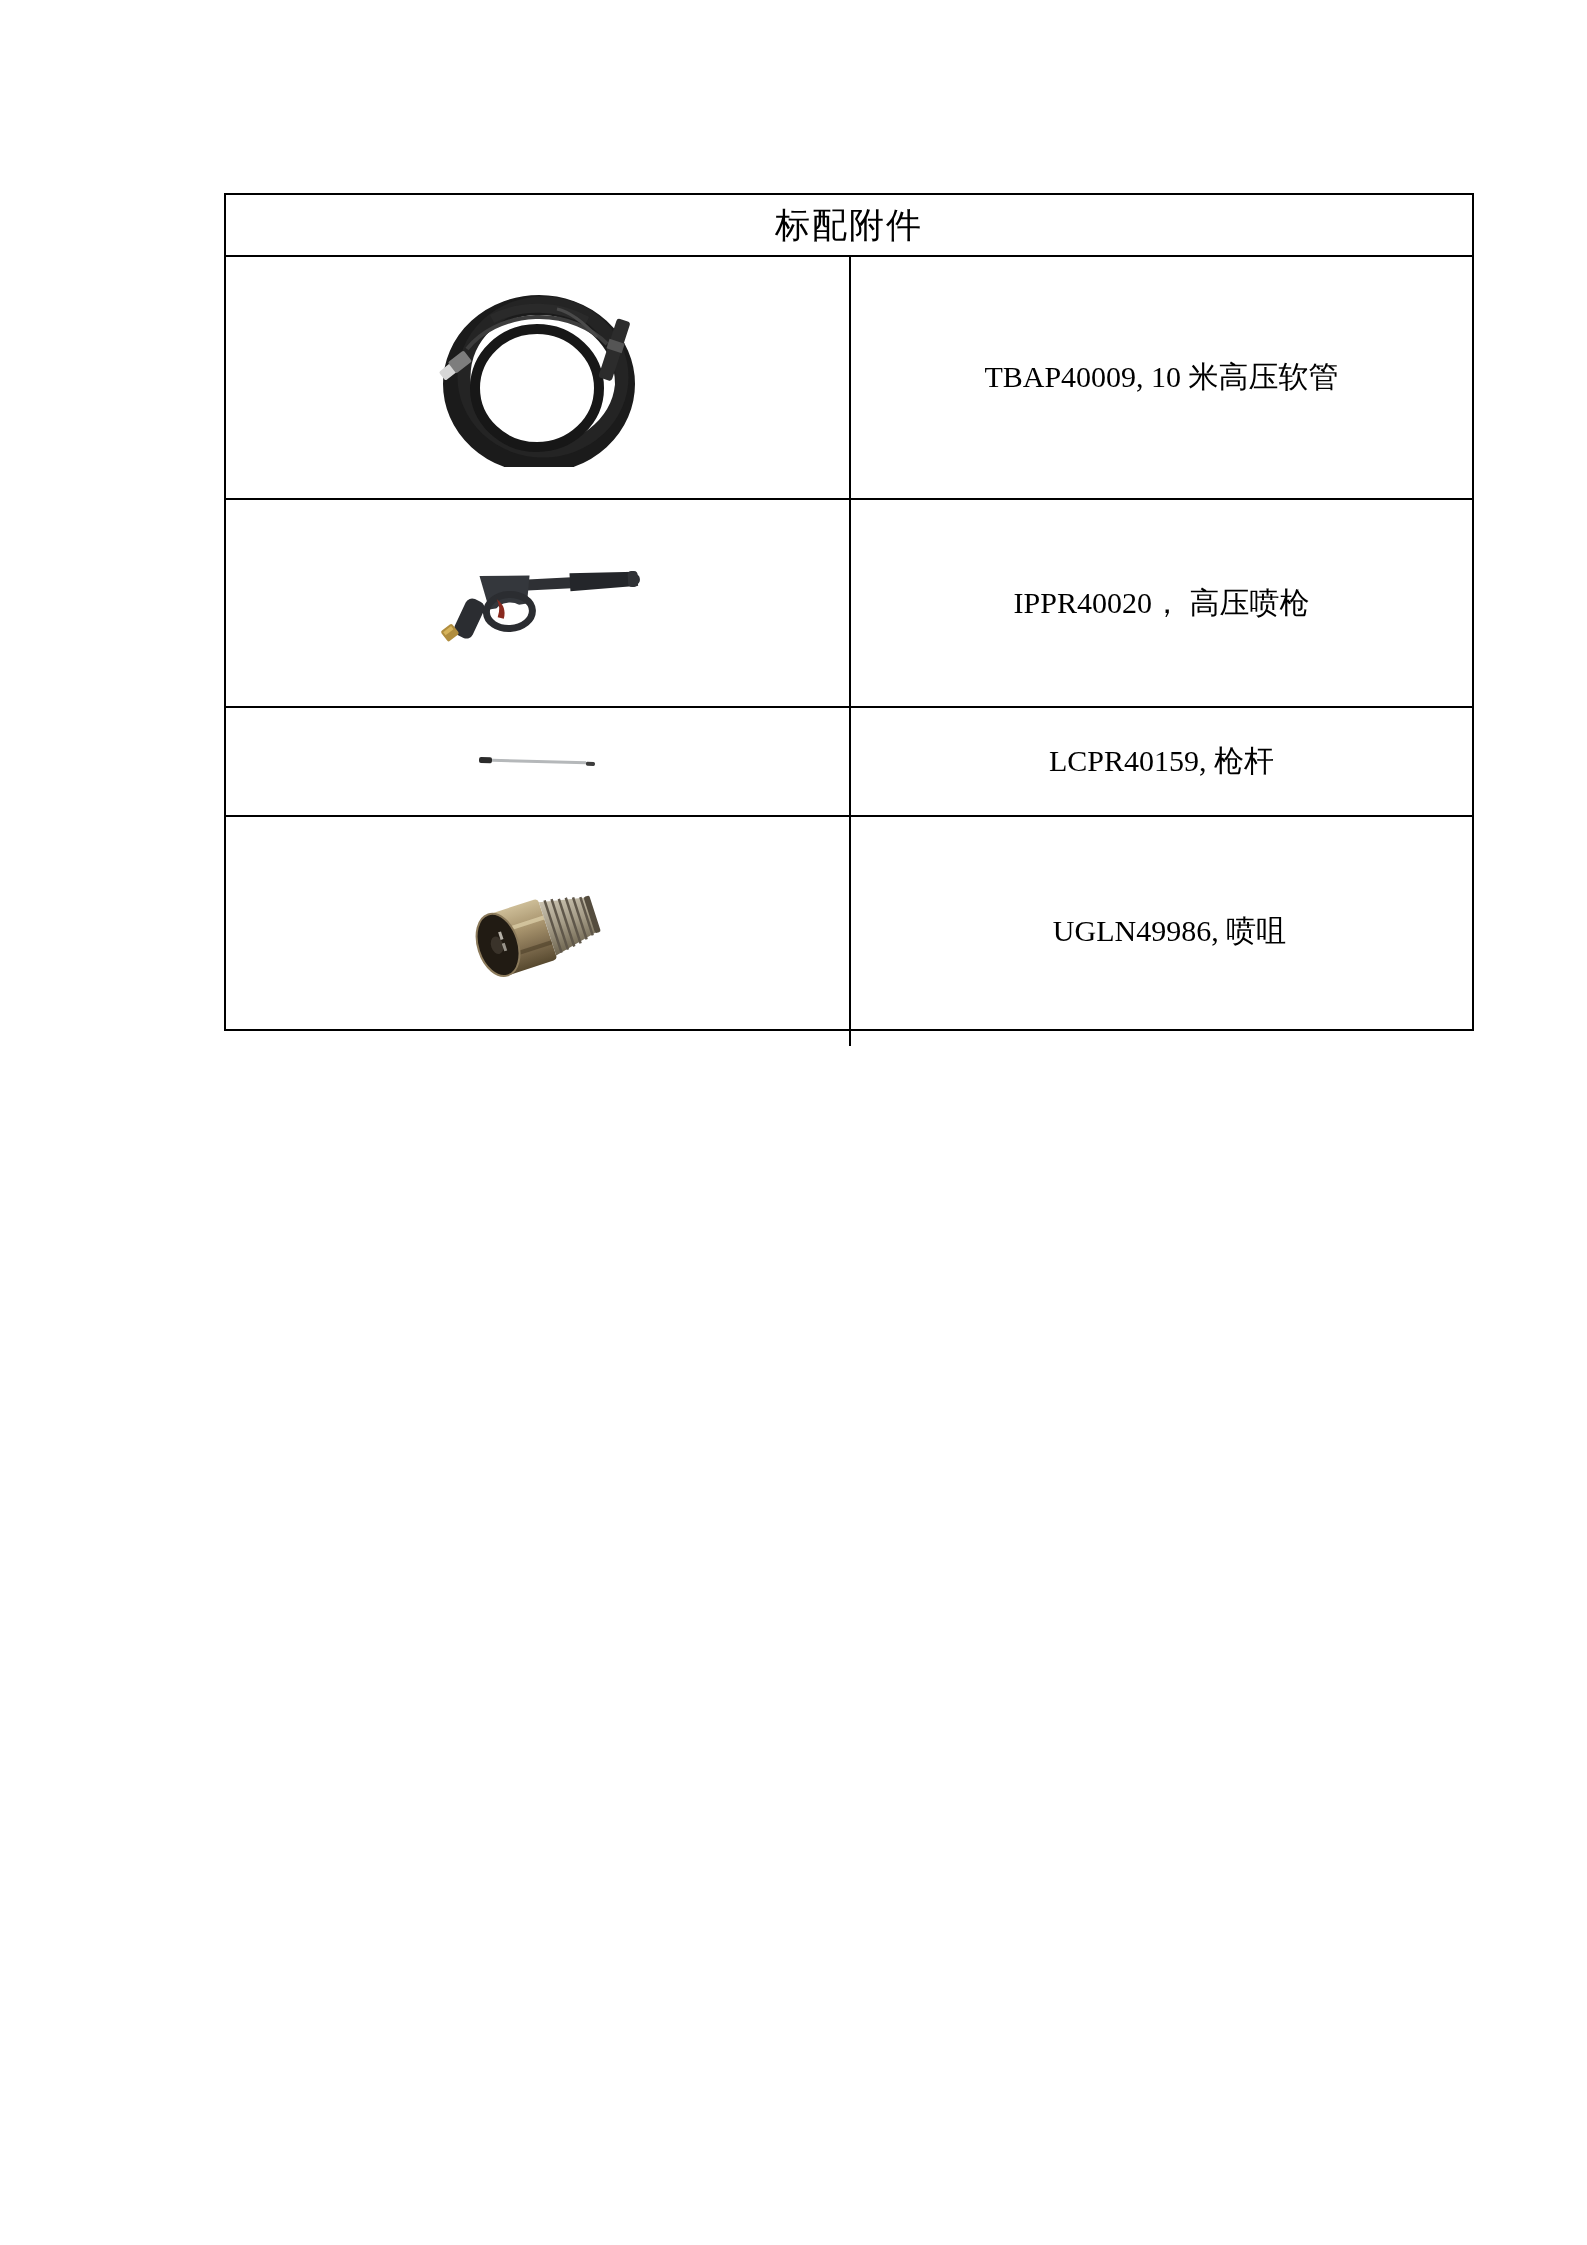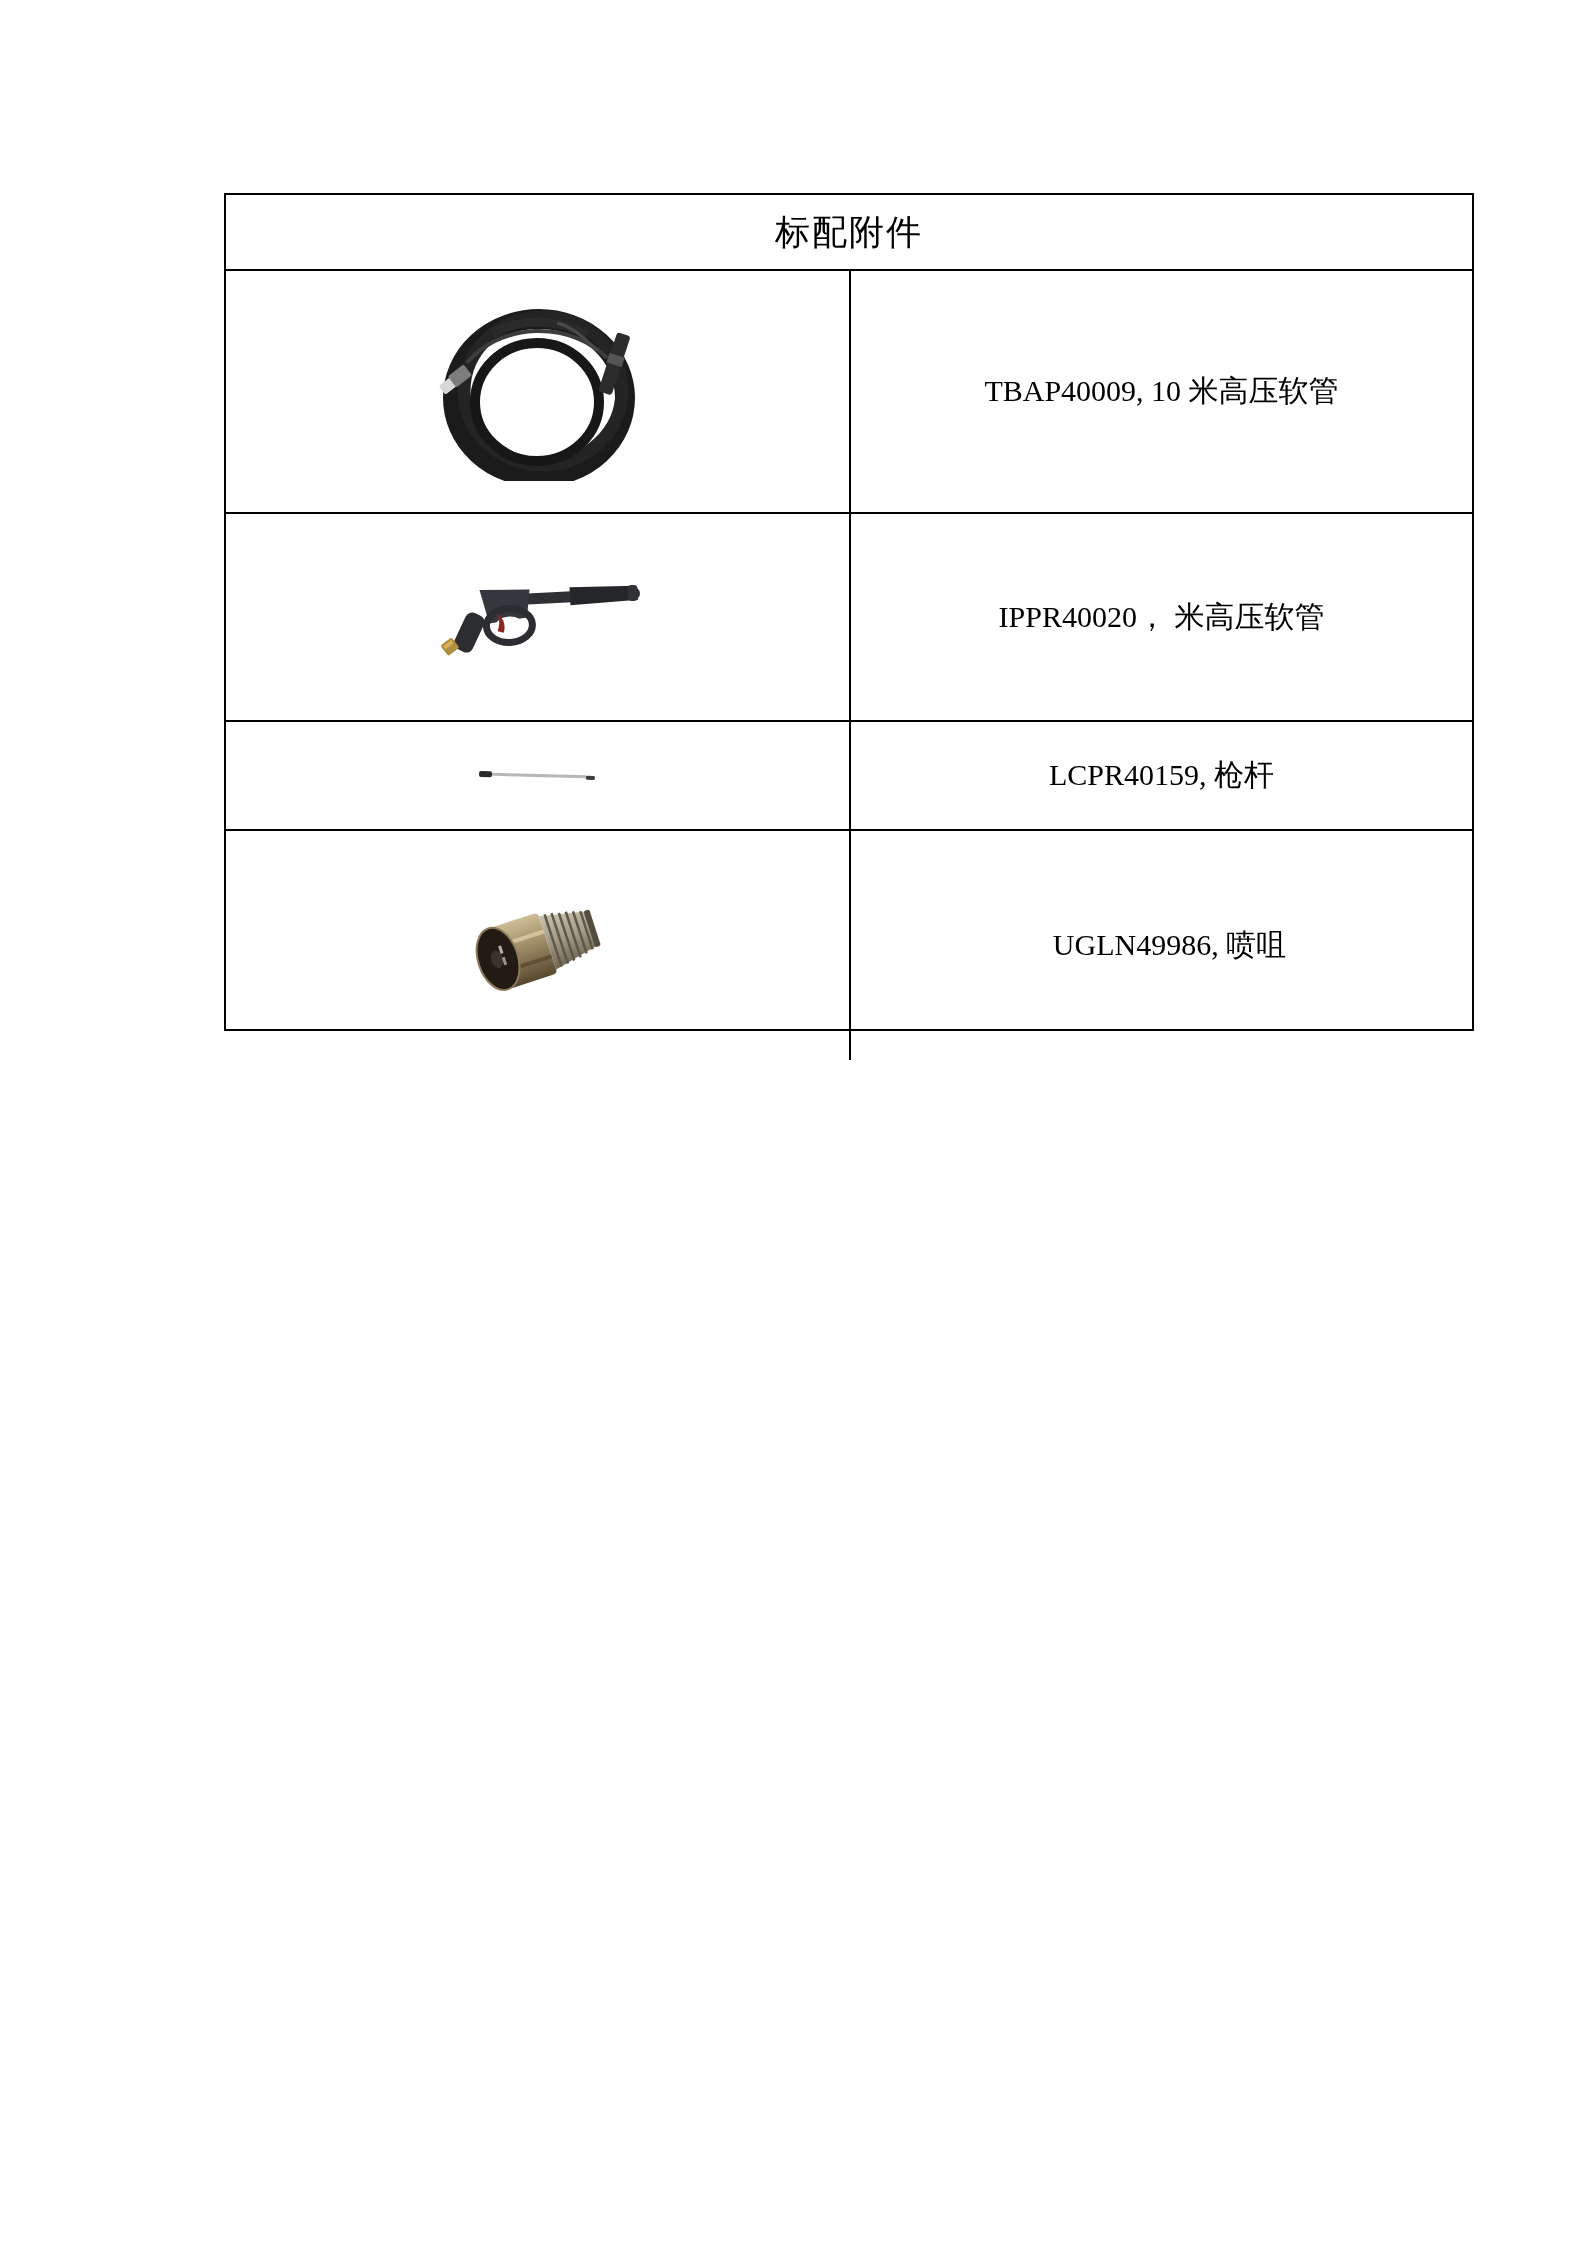--- a/index.html
+++ b/index.html
@@ -8,21 +8,21 @@
     font-family:"Liberation Serif","DejaVu Serif",serif;color:#000;
     overflow:hidden;
   }
   #acc-table{
     position:absolute;left:224px;top:193px;width:1250px;height:838px;
     border:2px solid #000;box-sizing:border-box;
   }
   .trow{display:flex;box-sizing:border-box;border-bottom:2px solid #000;}
   .trow:last-child{border-bottom:none;gap:16px;}
   .hdr{
-    height:76px;align-items:center;justify-content:center;
+    height:62px;align-items:center;justify-content:center;
     font-size:35px;letter-spacing:2px;
   }
   .cell-img{
     width:625px;box-sizing:border-box;border-right:2px solid #000;
     position:relative;display:flex;align-items:center;justify-content:center;
   }
   .cell-txt{
     flex:1;display:flex;align-items:center;justify-content:center;
     font-size:30px;white-space:pre;
   }
@@ -85,21 +85,21 @@
 
             <path d="M64,34 q10,8 6,20 l-6,-2 q4,-10 0,-18z" fill="#8a2a1f"></path>
 
             <g transform="rotate(-35 16 64)">
               <rect x="8" y="58" width="14" height="13" rx="2" fill="#b08d3e"></rect>
               <rect x="10" y="60" width="10" height="4" fill="#d6b35a"></rect>
             </g>
           </g>
         </svg>
       </div>
-      <div class="cell-txt">IPPR40020， 米高压软管</div>
+      <div class="cell-txt">IPPR40020， 高压喷枪</div>
     </div>
 
     <div class="trow r3">
       <div class="cell-img">
         <svg width="118" height="14" viewBox="0 0 118 14">
           <g transform="rotate(1.5 59 7)">
             <rect x="0" y="3.5" width="13" height="6" rx="2" fill="#2b2b2b"></rect>
             <rect x="13" y="5" width="94" height="3" fill="#b5b8ba"></rect>
             <rect x="107" y="5.5" width="9" height="4" rx="1.5" fill="#3d3d3d"></rect>
           </g>

